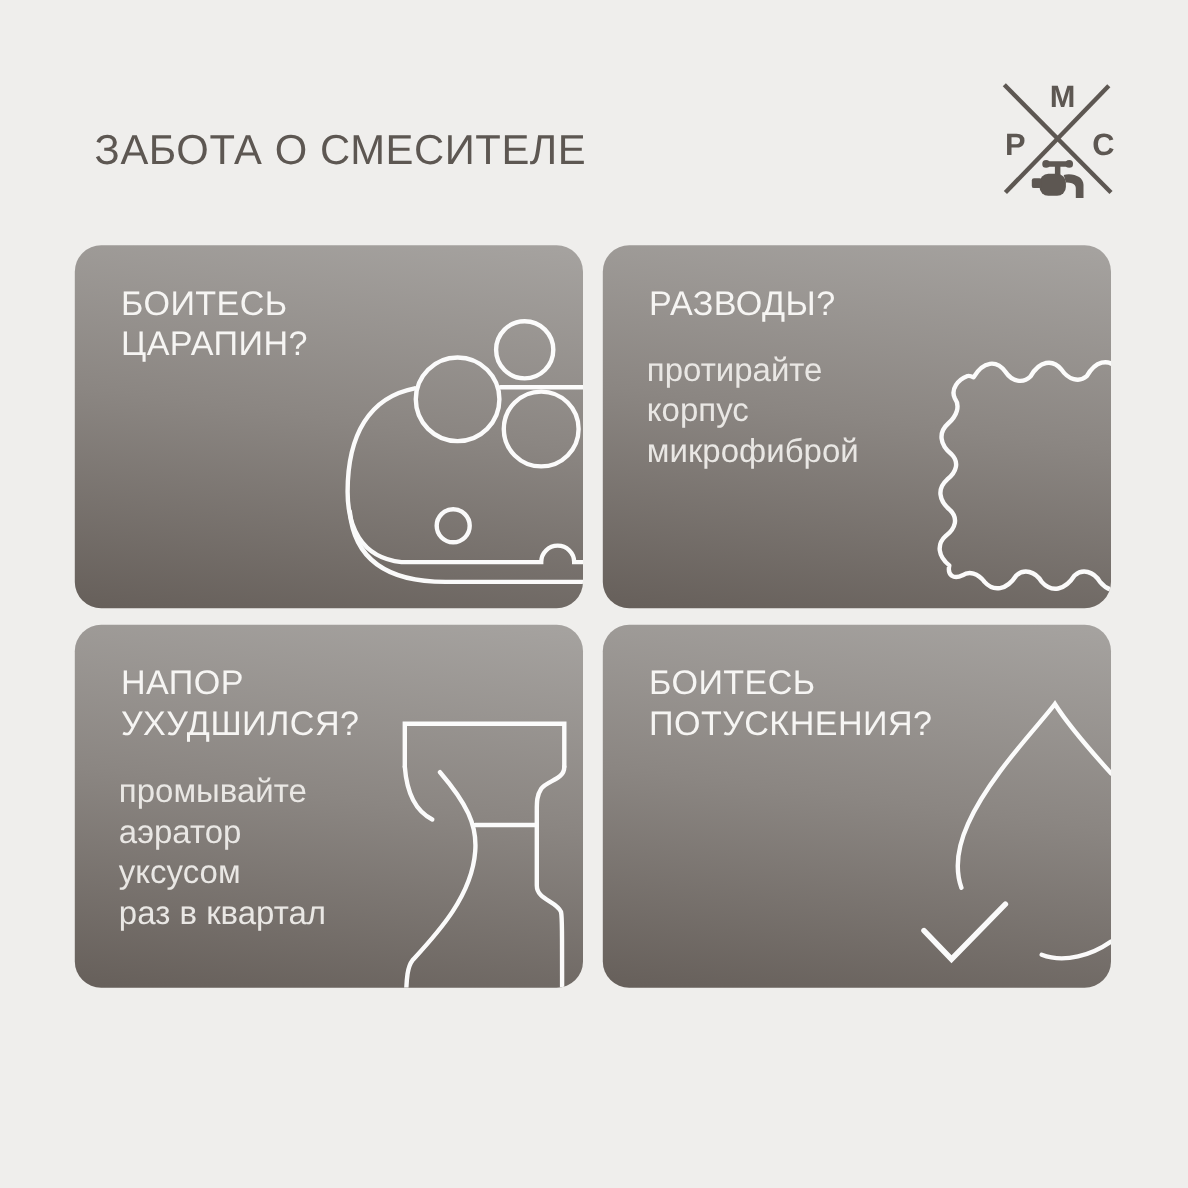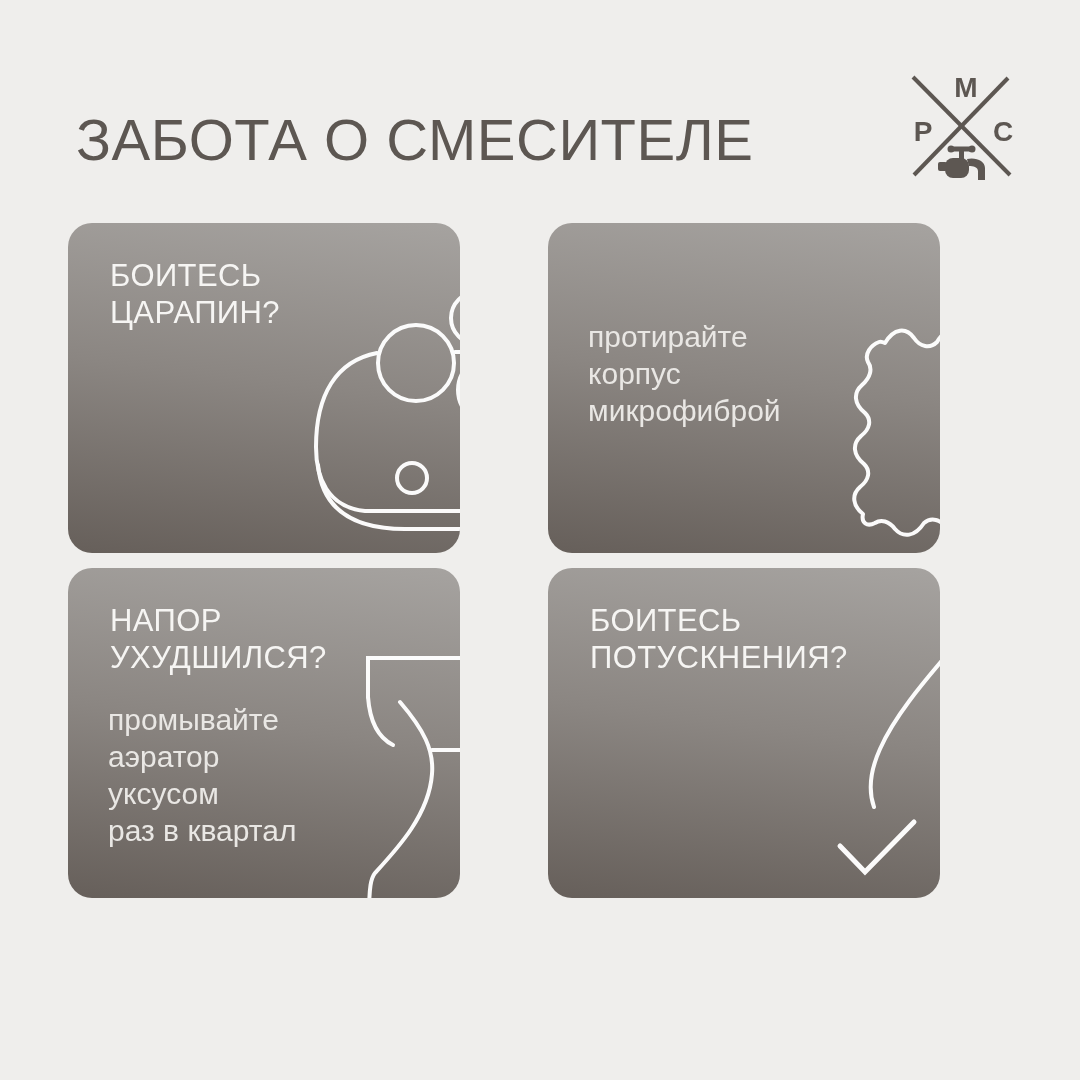--- a/index.html
+++ b/index.html
@@ -3,27 +3,27 @@
 <meta charset="utf-8">
 <style>
   html,body{margin:0;padding:0;background:#efeeec;}
   .page{
     position:relative;width:1080px;height:1080px;overflow:hidden;
     background:#efeeec;
     font-family:"Liberation Sans","DejaVu Sans",sans-serif;
     color:#5d5752;
   }
   .page-title{
-    position:absolute;left:70px;top:100px;margin:6px;
-    font-size:58px;font-weight:500;letter-spacing:.5px;color:#5d5752;
+    position:absolute;left:70px;top:100px;margin:16px;
+    font-size:38px;font-weight:500;letter-spacing:.5px;color:#5d5752;
     white-space:nowrap;
   }
   .logo{position:absolute;left:893px;top:64px;width:125px;height:128px;}
   .grid-card{
-    position:absolute;width:392px;height:330px;border-radius:24px;overflow:hidden;
+    position:absolute;width:462px;height:330px;border-radius:24px;overflow:hidden;
     background:linear-gradient(187deg,#a6a3a0 0%,#8b8682 48%,#665f5a 100%);
   }
   .card-1{left:68px;top:223px;}
   .card-2{left:548px;top:223px;}
   .card-3{left:68px;top:568px;}
   .card-4{left:548px;top:568px;}
   .illus{position:absolute;left:0;top:0;width:462px;height:330px;}
   .card-title{
     position:absolute;left:42px;top:34px;margin:0;
     font-size:31px;line-height:37px;font-weight:500;letter-spacing:.4px;
@@ -93,20 +93,21 @@
            L486,310
            C472,316 460,316 452,306 C446,296 436,294 429,300
            C420,314 408,316 399,306 C393,296 383,294 376,300
            C367,314 355,315 347,306 C341,298 333,296 327,300
            C319,304 313,300 315,291
            C305,283 303,272 312,264 C321,257 323,248 316,241
            C305,232 304,221 313,213 C322,206 324,197 317,190
            C306,181 305,170 314,162 C322,155 325,146 320,139
            C316,131 323,122 331,119 C333,118 335,119 337,120 Z"></path>
     </svg>
+    <h2 class="card-title">РАЗВОДЫ?</h2>
     <p class="card-body">протирайте
 корпус
 микрофиброй</p>
   </section>
 
   <section class="grid-card card-3">
     <svg class="illus" viewBox="0 0 462 330">
       <g fill="none" stroke="#ffffff" stroke-width="4" stroke-linecap="round" opacity="0.97">
         <path d="M300,129 V90 H445 V129"></path>
         <path d="M300,129 C302,156 311,170 325,177"></path>

